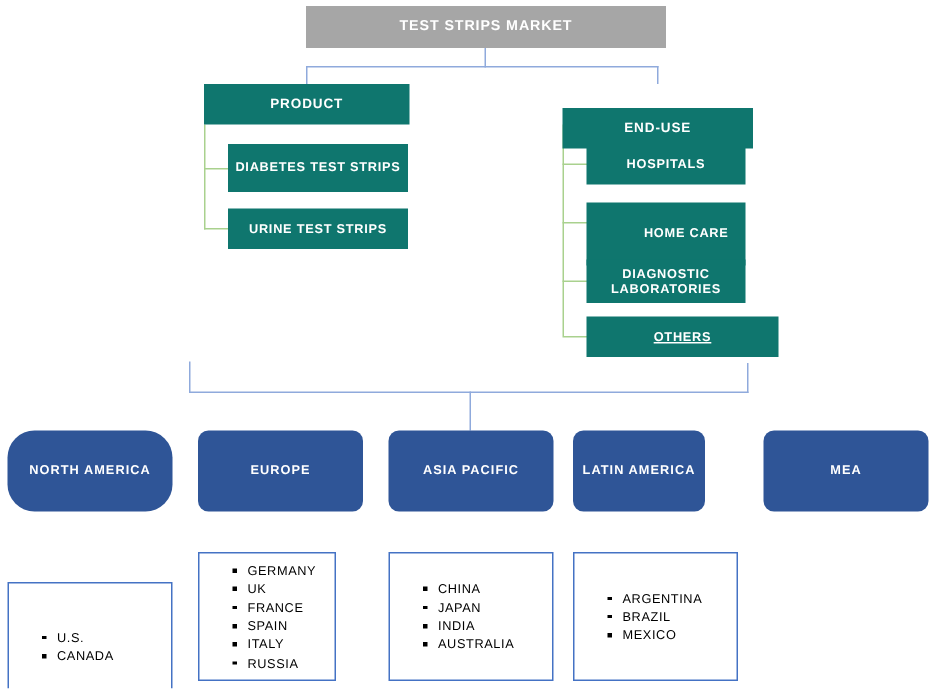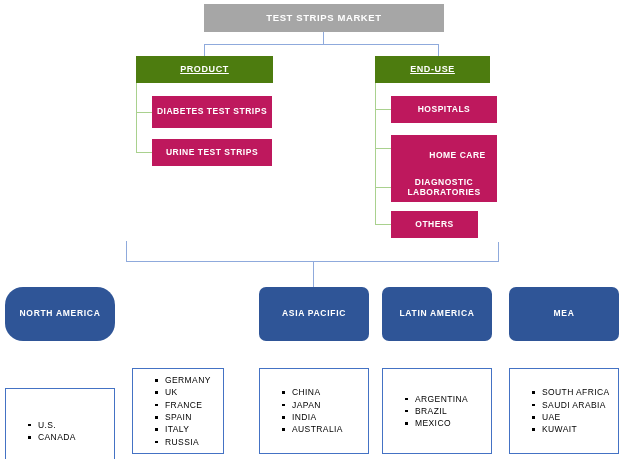--- a/index.html
+++ b/index.html
@@ -29,30 +29,29 @@
   
   .root-box {
     background: #a6a6a6;
     color: #ffffff;
     font-size: 9.5px;
     font-weight: bold;
     letter-spacing: 0.6px;
   }
   
   .cat-box {
-    background: #4d7c0f;
+    background: #0f766e;
     color: #ffffff;
     font-size: 9px;
     font-weight: bold;
     letter-spacing: 0.6px;
-    text-decoration: underline;
   }
   
   .leaf-box {
-    background: #be185d;
+    background: #0f766e;
     color: #ffffff;
     font-size: 8.5px;
     font-weight: bold;
     letter-spacing: 0.5px;
     padding: 0 4px;
   }
   
   .region-box {
     background: #2f5597;
     color: #ffffff;
@@ -135,43 +134,46 @@
   <div class="box cat-box" style="left:136px; top:56px; width:137px; height:27px;">
     <span>PRODUCT</span>
   </div>
   <div class="box leaf-box" style="left:152px; top:96px; width:120px; height:32px;">
     <span>DIABETES TEST STRIPS</span>
   </div>
   <div class="box leaf-box" style="left:152px; top:139px; width:120px; height:27px;">
     <span>URINE TEST STRIPS</span>
   </div>
 
-  <div class="box cat-box" style="left:375px; top:56px; width:115px; height:27px;">
+  <div class="box cat-box" style="left:375px; top:72px; width:127px; height:27px;">
     <span>END-USE</span>
   </div>
   <div class="box leaf-box" style="left:391px; top:96px; width:106px; height:27px;">
     <span>HOSPITALS</span>
   </div>
   <div class="box leaf-box" style="left:391px; top:135px; width:106px; height:42px;padding-left:31px;">
     <span>HOME CARE</span>
   </div>
   <div class="box leaf-box" style="left:391px; top:173px; width:106px; height:29px;">
     <span>DIAGNOSTIC LABORATORIES</span>
   </div>
-  <div class="box leaf-box" style="left:391px; top:211px; width:87px; height:27px;">
+  <div class="box leaf-box" style="left:391px; top:211px; width:128px; height:27px;text-decoration:underline;">
     <span>OTHERS</span>
   </div>
 
   <div class="box region-box" style="left:5px; top:287px; width:110px; height:54px;border-radius:18px;">
     <span>NORTH AMERICA</span>
   </div>
+  <div class="box region-box" style="left:132px; top:287px; width:110px; height:54px;">
+    <span>EUROPE</span>
+  </div>
   <div class="box region-box" style="left:259px; top:287px; width:110px; height:54px;">
     <span>ASIA PACIFIC</span>
   </div>
-  <div class="box region-box" style="left:382px; top:287px; width:110px; height:54px;">
+  <div class="box region-box" style="left:382px; top:287px; width:88px; height:54px;">
     <span>LATIN AMERICA</span>
   </div>
   <div class="box region-box" style="left:509px; top:287px; width:110px; height:54px;">
     <span>MEA</span>
   </div>
 
   <div class="list-box" style="left:5px; top:368px; width:110px; height:86px;margin-top:20px;">
     <ul>
         <li>U.S.</li>
         <li>CANADA</li>
@@ -195,22 +197,14 @@
         <li>AUSTRALIA</li>
       </ul>
   </div>
   <div class="list-box" style="left:382px; top:368px; width:110px; height:86px;">
     <ul>
         <li>ARGENTINA</li>
         <li>BRAZIL</li>
         <li>MEXICO</li>
       </ul>
   </div>
-  <div class="list-box" style="left:509px; top:368px; width:110px; height:86px;">
-    <ul>
-        <li>SOUTH AFRICA</li>
-        <li>SAUDI ARABIA</li>
-        <li>UAE</li>
-        <li>KUWAIT</li>
-      </ul>
-  </div>
 
 </div>
 
 </body></html>

